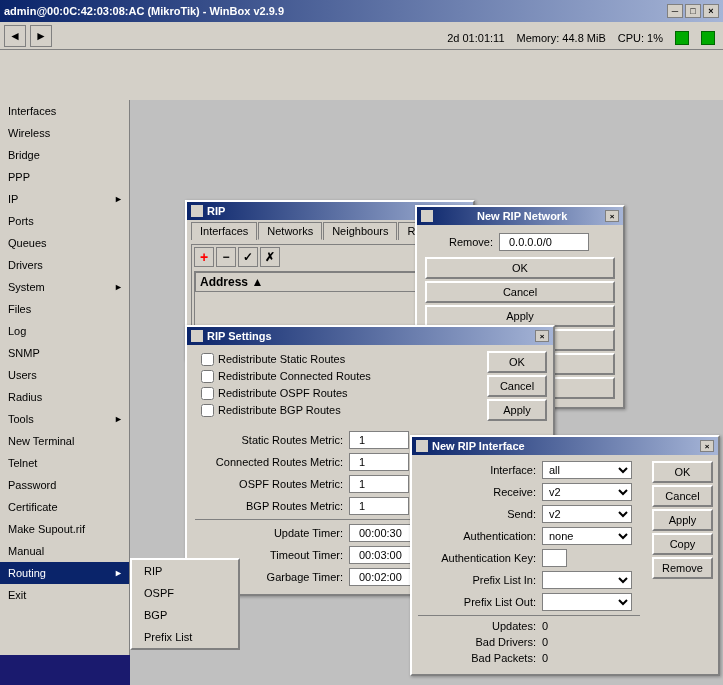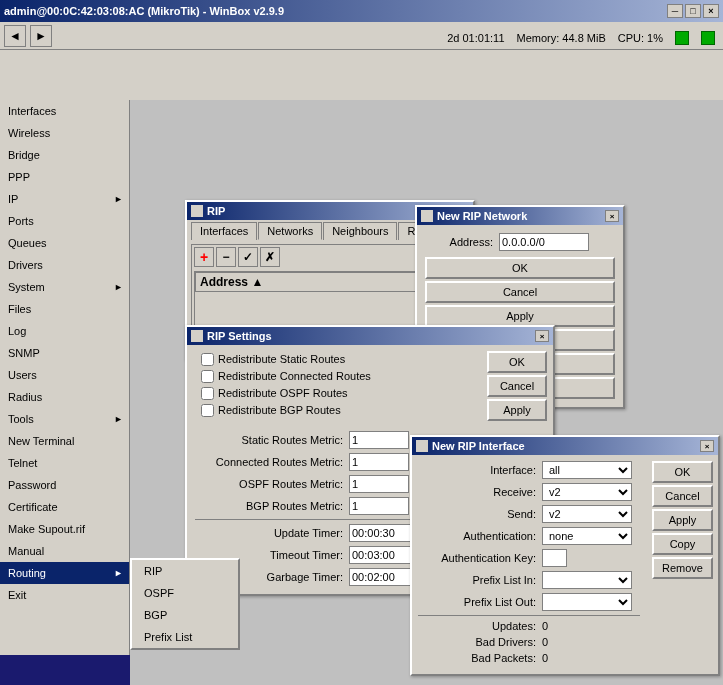--- a/index.html
+++ b/index.html
@@ -233,21 +233,21 @@
       text-align: right;
       width: 140px;
       margin-right: 6px;
       font-size: 11px;
     }
     .form-input {
       border: 1px solid #808080;
       background: white;
       height: 18px;
       font-size: 11px;
-      padding: 0 2px;
+      padding: 0 9px;
     }
 
     
     .checkbox-row {
       display: flex;
       align-items: flex-start;
       padding: 2px 8px;
       font-size: 11px;
     }
     .checkbox-row input {
@@ -450,29 +450,29 @@
             </thead>
             <tbody>
             </tbody>
           </table>
         </div>
       </div>
     </div>
 
     <div class="win" style="left:285px; top:105px; width:210px;">
       <div class="win-title">
-        <div style="display:flex;align-items:center;">
+        <div style="display:flex;align-items:center;gap:40px;">
           <div class="win-icon-small"></div>
           <span>New RIP Network</span>
         </div>
         <div class="win-title-icon">×</div>
       </div>
       <div style="padding:8px;">
         <div class="form-row">
-          <span class="form-label" style="width:60px;">Address:</span>
+          <span class="form-label" style="width:60px;">Remove:</span>
           <input class="form-input" style="width: 90px;" value="0.0.0.0/0">
         </div>
         <div style="display:flex; flex-direction:column; gap:2px; margin-top:6px;">
           <button class="btn">OK</button>
           <button class="btn">Cancel</button>
           <button class="btn">Apply</button>
           <button class="btn">Disable</button>
           <button class="btn">Copy</button>
           <button class="btn">Remove</button>
         </div>

